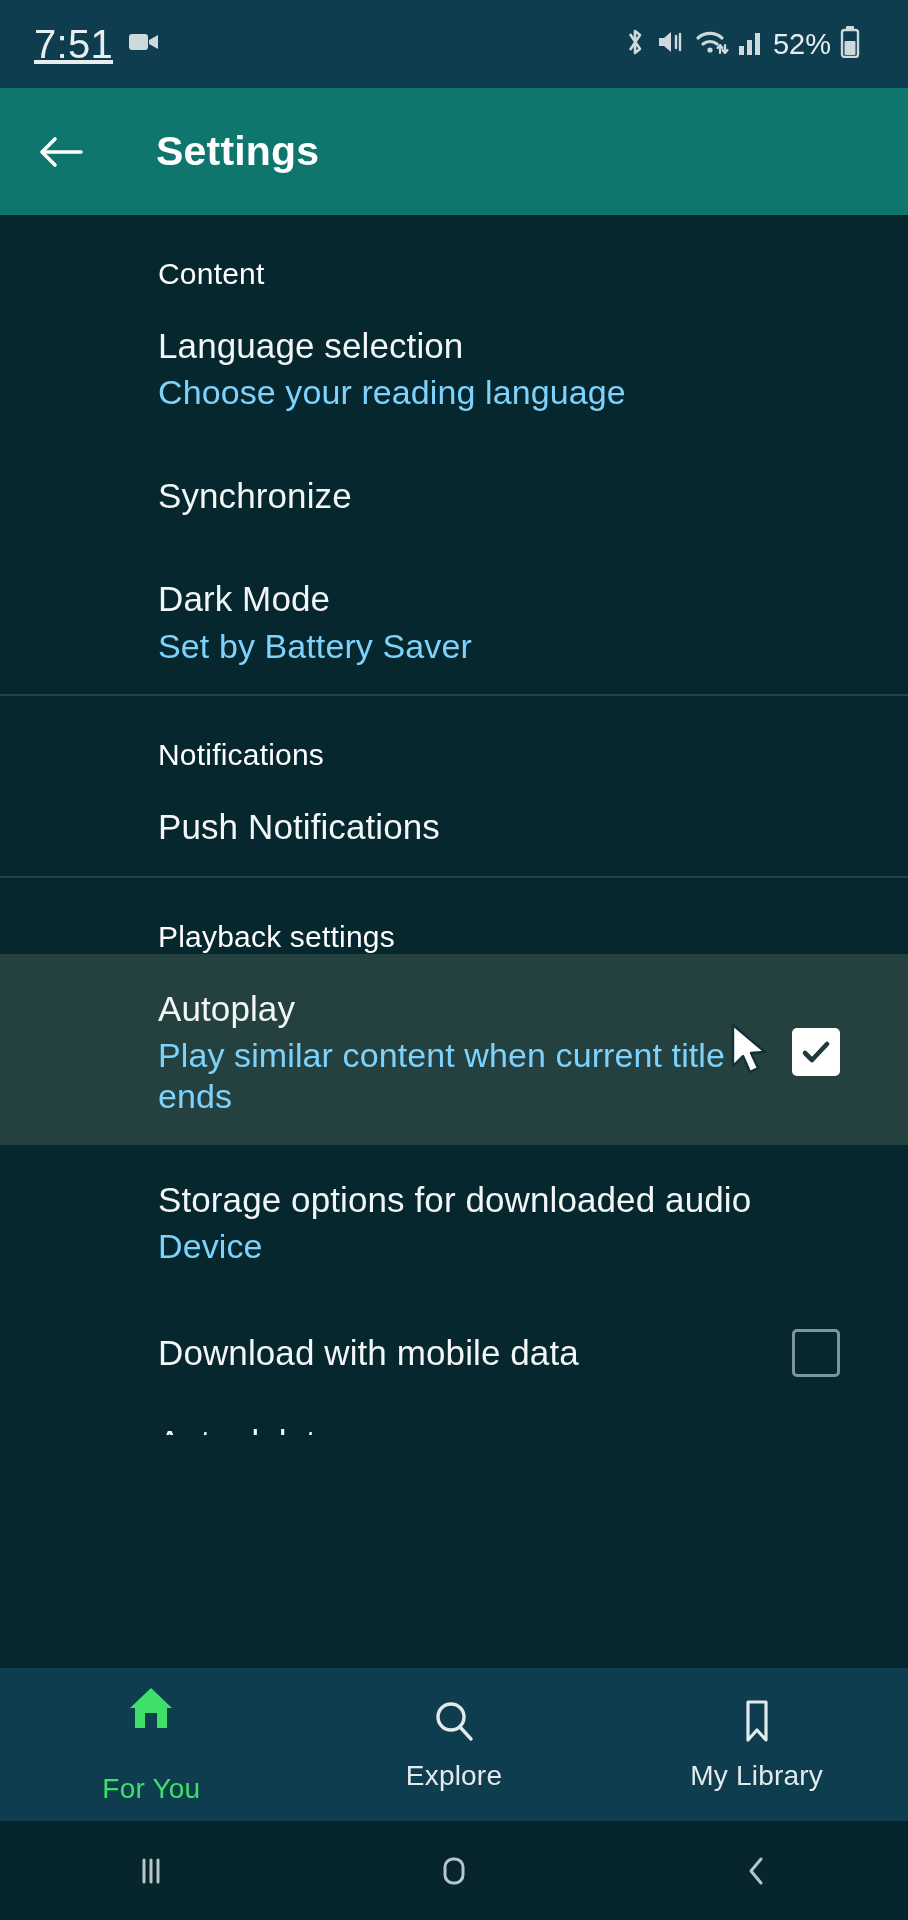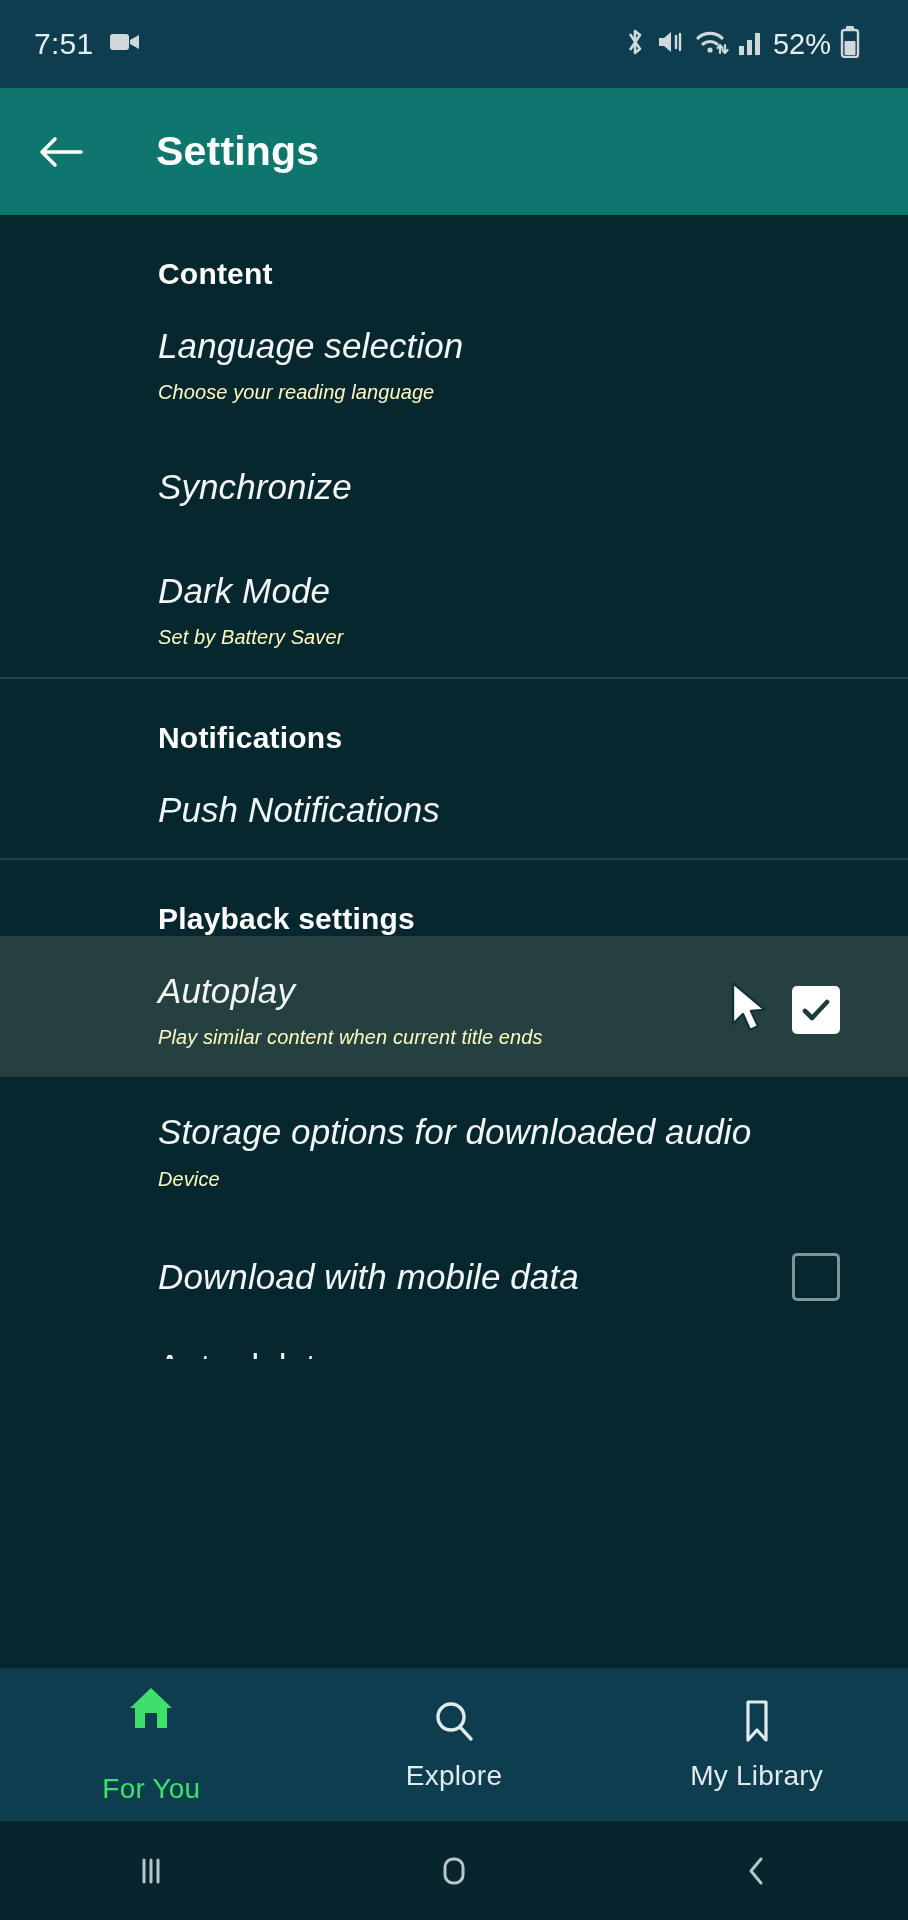--- a/index.html
+++ b/index.html
@@ -19,21 +19,21 @@
   
   .statusbar {
     height: 88px;
     background: #0d3d4e;
     display: flex; align-items: center;
     padding: 0 34px;
     flex: 0 0 auto;
   }
   .sb-left { display: flex; align-items: center; gap: 16px; }
   .sb-time {
-    color: #e8eef0; font-size: 30px; letter-spacing: .3px;
+    color: #e8eef0; font-size: 40px; letter-spacing: .3px; text-decoration: underline;
   }
   .sb-right {
     margin-left: auto;
     display: flex; align-items: center; gap: 9px;
     padding-right: 14px;
   }
   .sb-batt-text { color: #e8eef0; font-size: 29px; }
   .ico { display: block; }
 
   
@@ -61,43 +61,42 @@
   .content {
     flex: 1 1 auto;
     background: #07272e;
     position: relative;
     overflow: hidden;
   }
   .section { padding: 0; }
   .section-title {
     color: #ffffff;
     font-size: 30px;
-    font-weight: bold;
+    font-weight: normal;
     padding: 42px 0 0 158px;
     letter-spacing: .2px;
   }
   .row {
     display: flex; align-items: center;
     padding: 34px 40px 28px 158px;
     min-height: 96px;
     cursor: pointer;
-    font-style: italic;
   }
   .row-texts { flex: 1 1 auto; padding-right: 24px; }
   .row-title {
     color: #f2f6f7;
     font-size: 35px;
     line-height: 1.18;
     letter-spacing: .1px;
   }
   .row-sub {
-    color: #fef9c3;
-    font-size: 20px;
+    color: #7dd3fc;
+    font-size: 34px;
     line-height: 1.2;
-    margin-top: 14px;
+    margin-top: 6px;
     letter-spacing: .1px;
   }
   .row.highlight { background: #24413f; }
   .divider { height: 2px; background: #254046; }
 
   
   .cb-wrap {
     flex: 0 0 auto;
     display: flex; align-items: center;
     position: relative;

